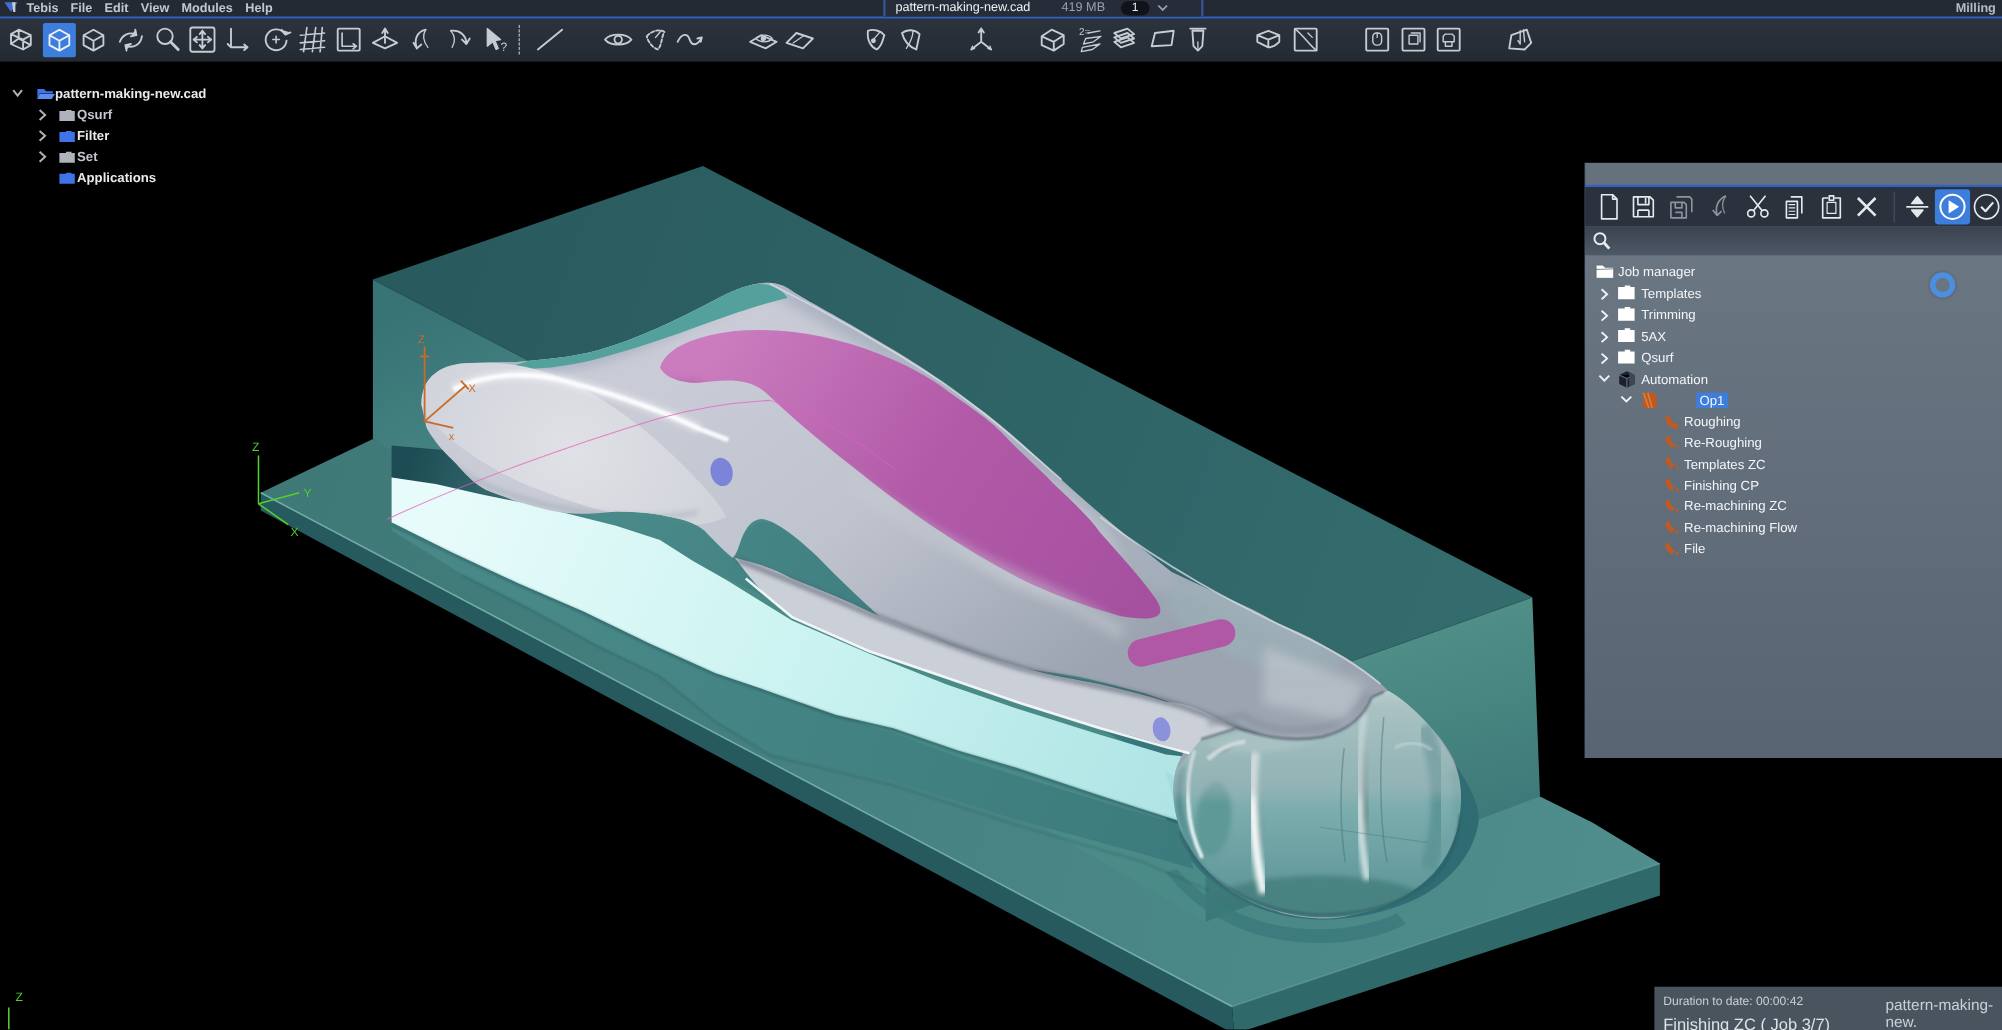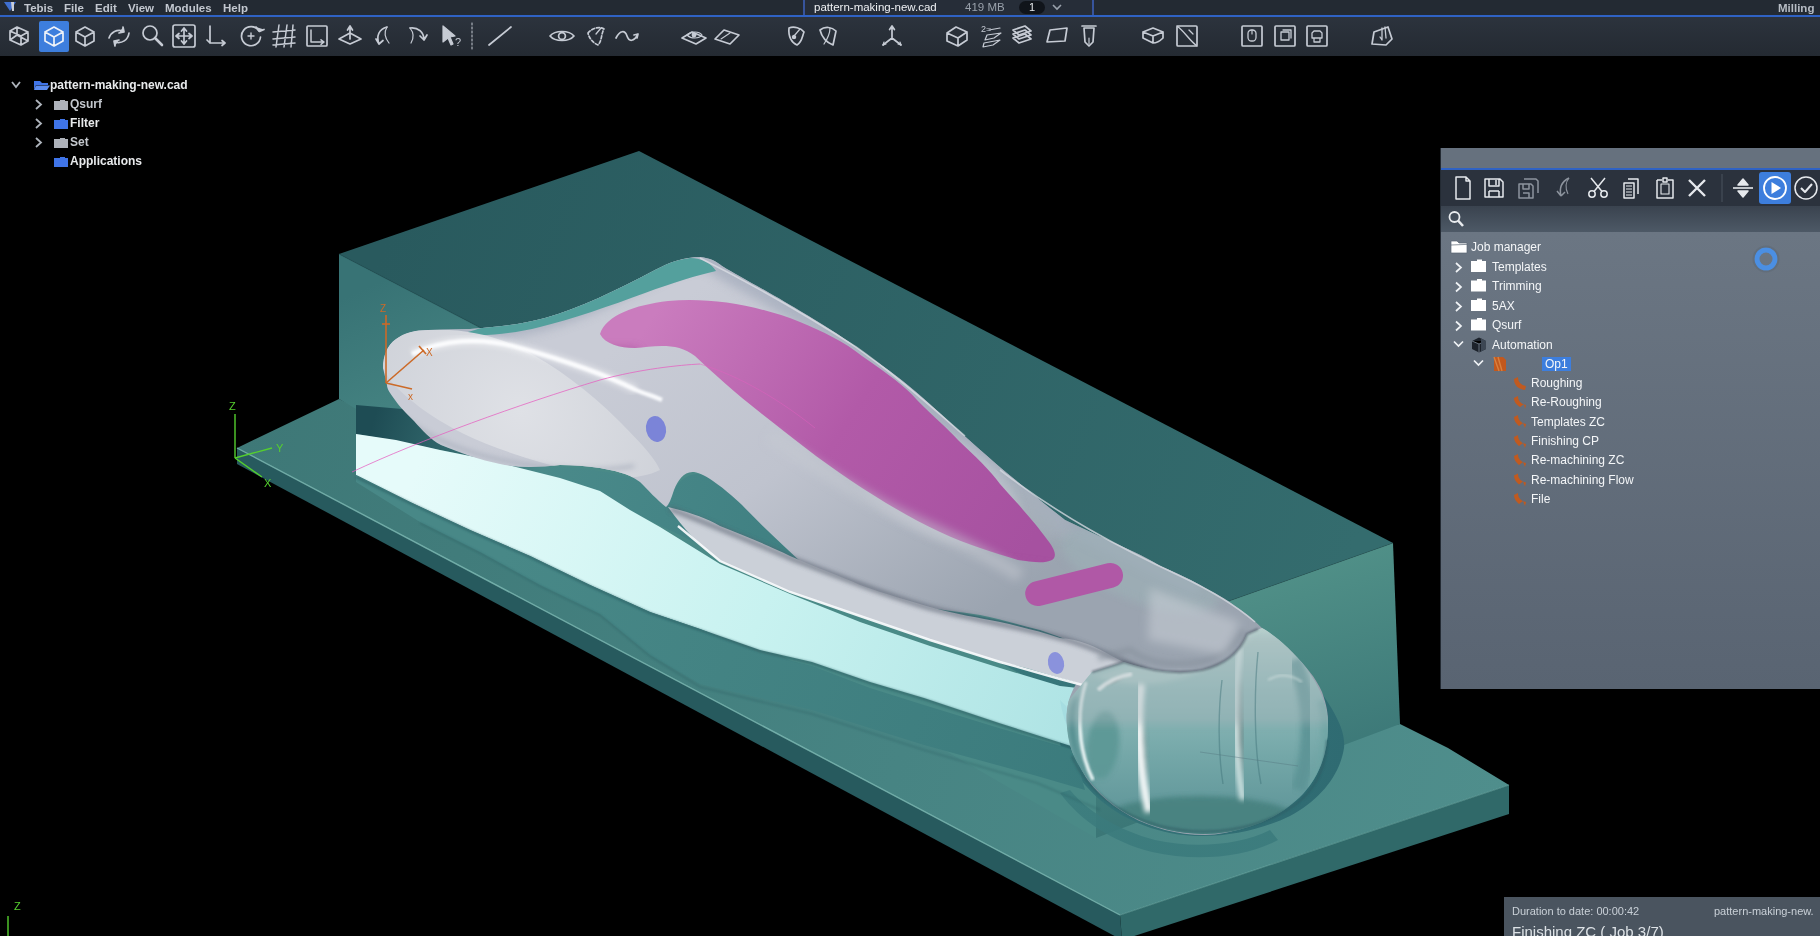--- a/index.html
+++ b/index.html
@@ -23,21 +23,21 @@
   #jmblue{position:absolute;left:0;top:20px;width:380px;height:2px;background:#2f62c4;}
   #jmtools{position:absolute;left:0;top:22px;width:380px;height:36px;background:#2b323d;}
   #jmsearch{position:absolute;left:0;top:58px;width:380px;height:26px;
     background:linear-gradient(#3a434f,#4d5966);border-bottom:1px solid #333c46;}
   #jmtree{position:absolute;left:0;top:84px;width:380px;height:457px;
     background:linear-gradient(#6b7683,#596472);}
   .jrow{position:absolute;font-size:12px;font-weight:normal;color:#f4f6f8;white-space:nowrap;}
   
   #status{position:absolute;left:1504px;top:897px;width:316px;height:45px;background:#4a545f;}
   #status .r1{position:absolute;left:8px;top:8px;font-size:11px;color:#c9d0d7;}
-  #status .r2{position:absolute;left:210px;top:8px;font-size:11px;color:#c9d0d7;text-align:right;}
+  #status .r2{position:absolute;left:210px;top:8px;font-size:14px;color:#c9d0d7;}
   #status .r3{position:absolute;left:8px;top:26px;font-size:15px;color:#dde2e6;}
 </style>
 </head>
 <body>
 <div id="root">
 
   <svg id="scene" class="abs" style="left:0;top:0" width="1820" height="936" viewBox="0 0 1820 936">
     <defs>
       <linearGradient id="gPlate" x1="235" y1="450" x2="1500" y2="800" gradientUnits="userSpaceOnUse">
         <stop offset="0" stop-color="#3e7877"></stop>

